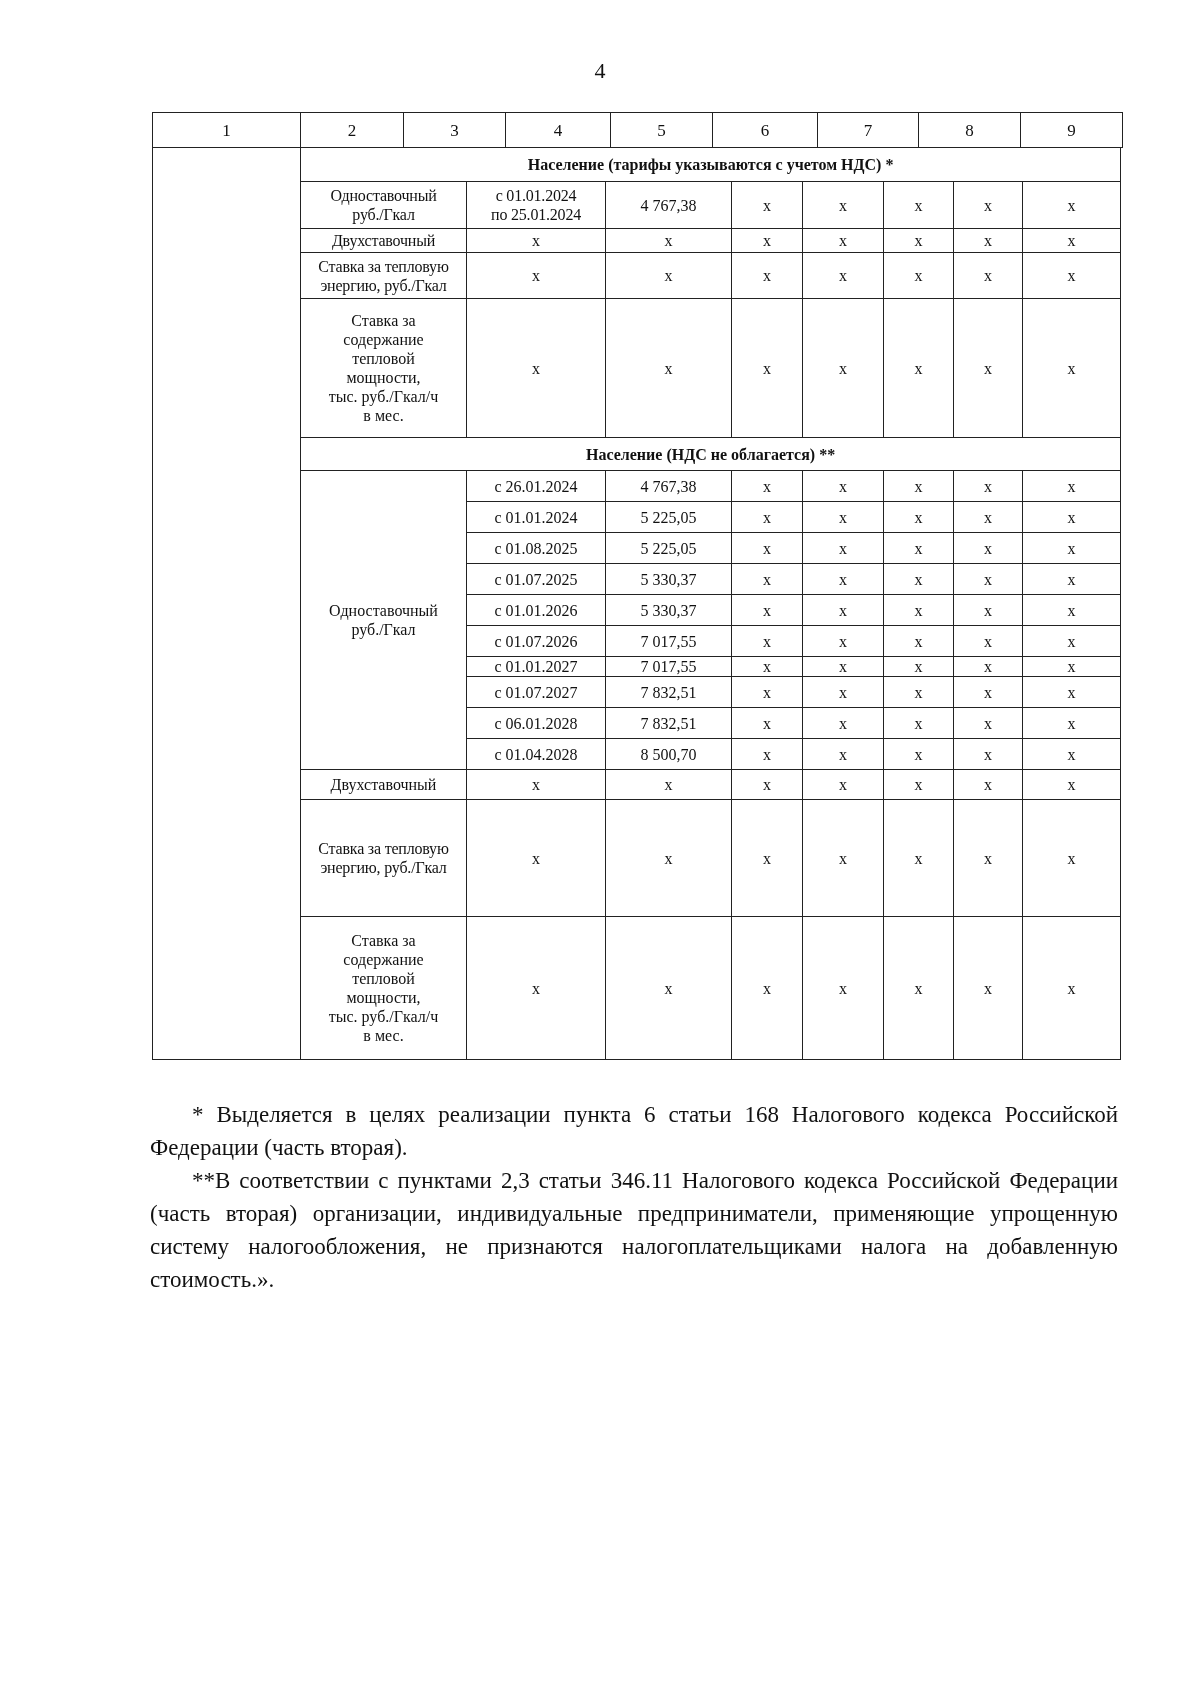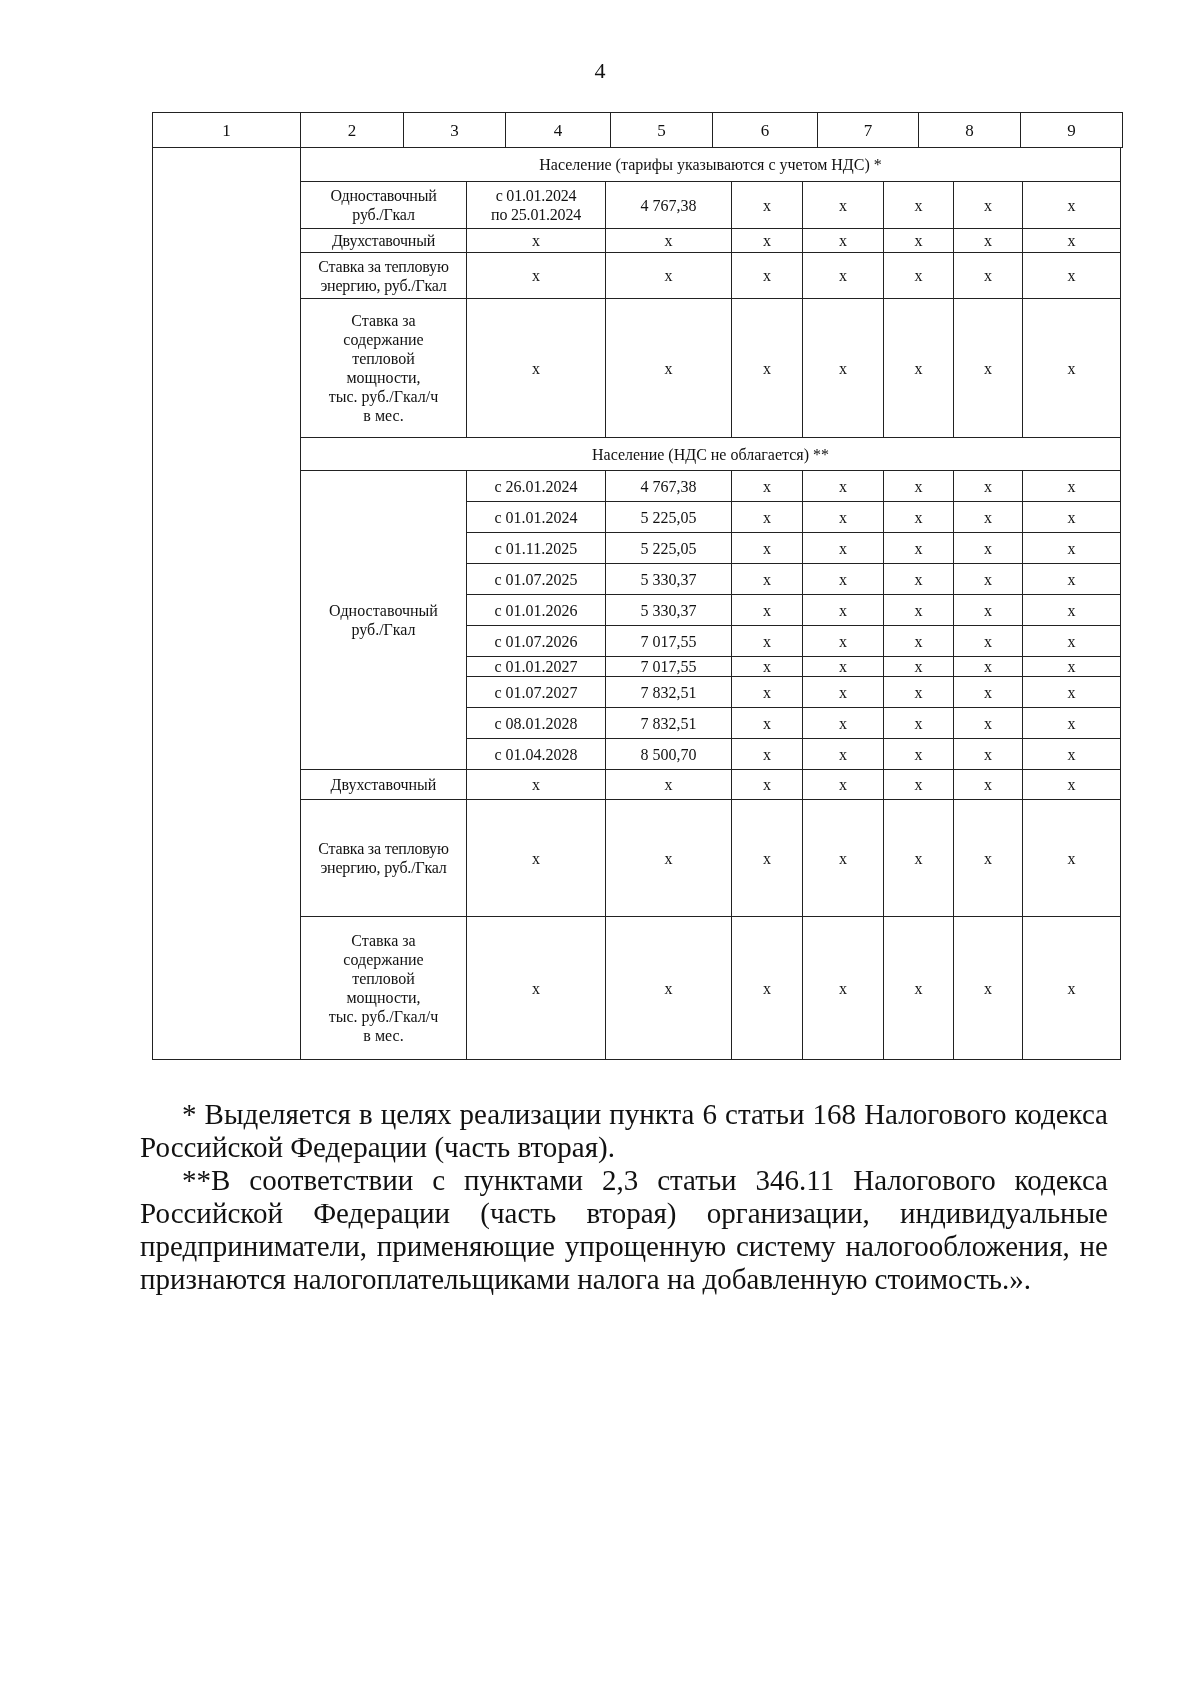--- a/index.html
+++ b/index.html
@@ -5,25 +5,25 @@
   html, body { margin:0; padding:0; background:#ffffff; }
   body { width:1200px; height:1698px; position:relative; overflow:hidden;
          font-family:"Liberation Serif", "DejaVu Serif", serif; color:#111; }
   .page-num { position:absolute; left:0; width:1200px; top:58px; text-align:center; font-size:22px; }
   .tbl { position:absolute; border-collapse:collapse; table-layout:fixed; }
   .tbl td { border:1.3px solid #222; padding:0; text-align:center; vertical-align:middle;
             font-size:16px; line-height:19px; overflow:hidden; }
   #hdr { left:152px; top:112px; width:970px; }
   #hdr td { height:34px; font-size:17px; }
   #body { left:152px; top:147px; width:968px; }
-  .sec { font-size:16px; }
+  .sec { font-size:16px;font-weight:bold; }
   .lbl { font-size:16px; line-height:22px;margin-left:6px; }
   .lbl-tight { font-size:16px; line-height:21px; letter-spacing:-0.2px; }
   .x { font-size:16px; }
-  .notes { position:absolute; left:140px; width:968px; top:1098px; font-size:29px; line-height:33px; text-align:justify; }
+  .notes { position:absolute; left:150px; width:968px; top:1098px; font-size:23px; line-height:33px; text-align:justify; }
   .notes p { margin:0; text-indent:42px; }
 </style>
 </head>
 <body>
 
 <div class="page-num">4</div>
 
 <table class="tbl" id="hdr">
   <colgroup>
     <col style="width:148px">
@@ -133,21 +133,21 @@
   <tr style="height:31px">
     <td>с 01.01.2024</td>
     <td>5 225,05</td>
     <td class="x">х</td>
     <td class="x">х</td>
     <td class="x">х</td>
     <td class="x">х</td>
     <td class="x">х</td>
   </tr>
   <tr style="height:31px">
-    <td>с 01.11.2025</td>
+    <td>с 01.08.2025</td>
     <td>5 225,05</td>
     <td class="x">х</td>
     <td class="x">х</td>
     <td class="x">х</td>
     <td class="x">х</td>
     <td class="x">х</td>
   </tr>
   <tr style="height:31px">
     <td>с 01.07.2025</td>
     <td>5 330,37</td>
@@ -187,21 +187,21 @@
   <tr style="height:31px">
     <td>с 01.07.2027</td>
     <td>7 832,51</td>
     <td class="x">х</td>
     <td class="x">х</td>
     <td class="x">х</td>
     <td class="x">х</td>
     <td class="x">х</td>
   </tr>
   <tr style="height:31px">
-    <td>с 08.01.2028</td>
+    <td>с 06.01.2028</td>
     <td>7 832,51</td>
     <td class="x">х</td>
     <td class="x">х</td>
     <td class="x">х</td>
     <td class="x">х</td>
     <td class="x">х</td>
   </tr>
   <tr style="height:31px">
     <td>с 01.04.2028</td>
     <td>8 500,70</td>

